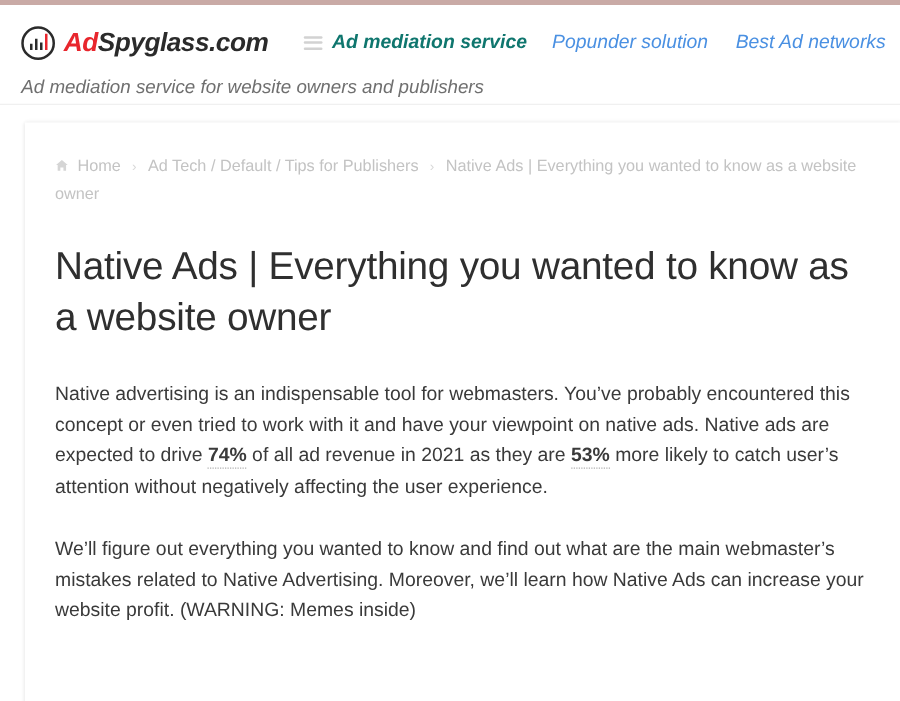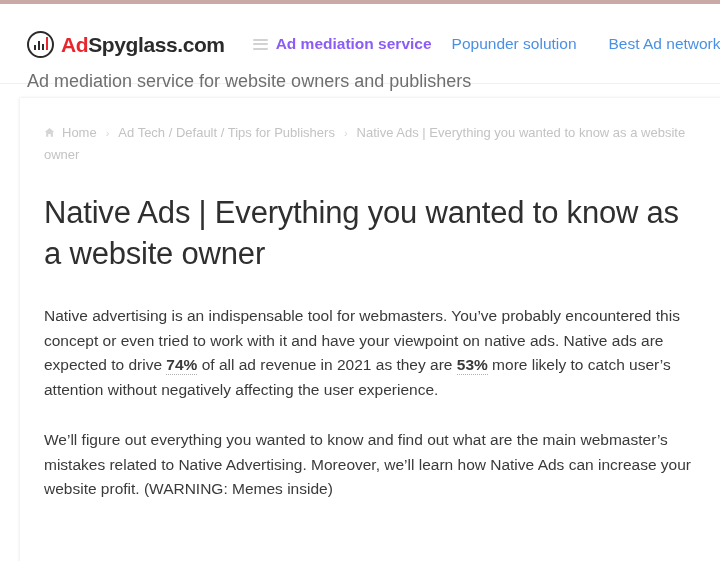--- a/index.html
+++ b/index.html
@@ -18,25 +18,26 @@
   
   .top-accent {
     height: 4px;
     width: 100%;
     background: #c9aaa6;
   }
 
   
   .site-header {
     background: #ffffff;
-    padding: 10px;
+    padding: 0;
     border-bottom: 1px solid #f0f0f0;
     height: 80px;
     box-sizing: border-box;
     position: relative;
+    font-style: italic;
   }
 
   .header-row {
     display: flex;
     align-items: center;
     padding: 13px 0 0 17px;
     height: 34px;
   }
 
   
@@ -100,33 +101,33 @@
     display: block;
     height: 2px;
     width: 100%;
     background: #d2d2d2;
     border-radius: 1px;
   }
   .nav-link {
     font-size: 15.5px;
     color: #4a90e2;
     text-decoration: none;
-    margin-right: 32px;
+    margin-right: 22px;
     line-height: 1;
     cursor: pointer;
   }
   .nav-link.active {
-    color: #8b5cf6;
+    color: #0f766e;
     font-weight: bold;
     margin-right: 20px;
   }
   .nav-link:last-child { margin-right: 0; }
 
   .tagline {
-    font-size: 18px;
+    font-size: 15px;
     color: #6f6f6f;
     padding: 10px 0 0 17px;
     line-height: 1.2;
   }
 
   
   .page-wrap {
     background: #ffffff;
     height: 477px;
     box-sizing: border-box;

